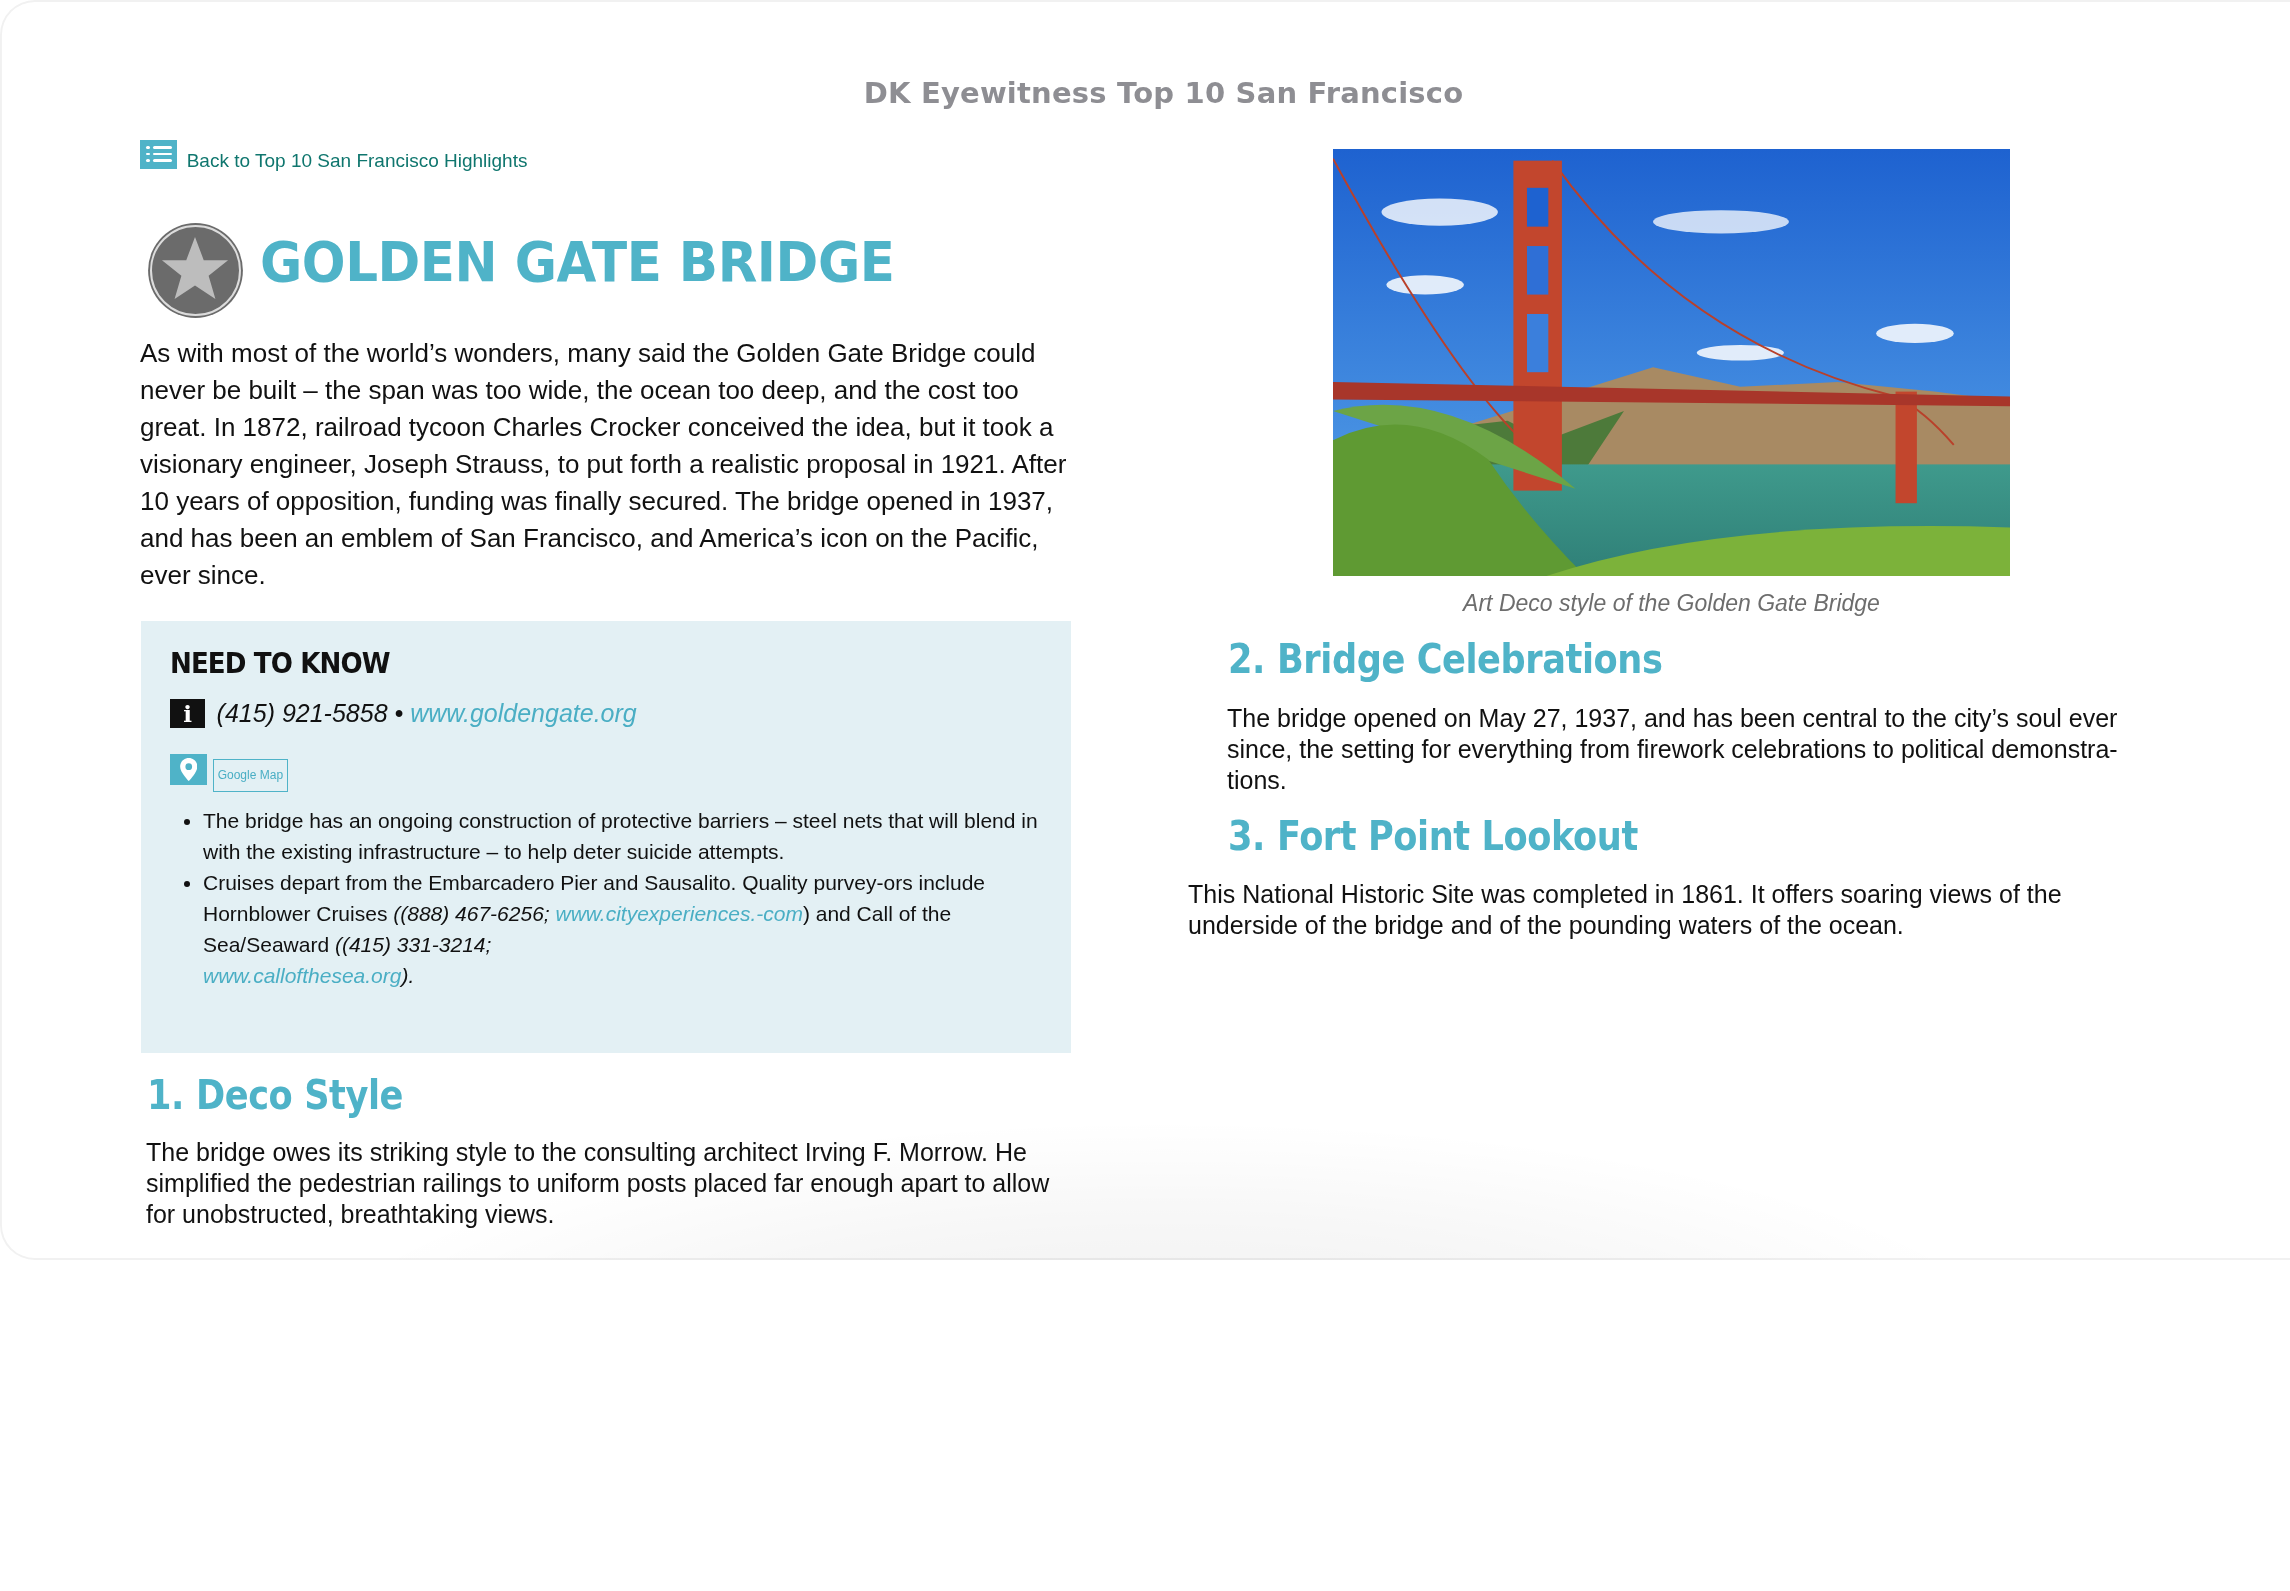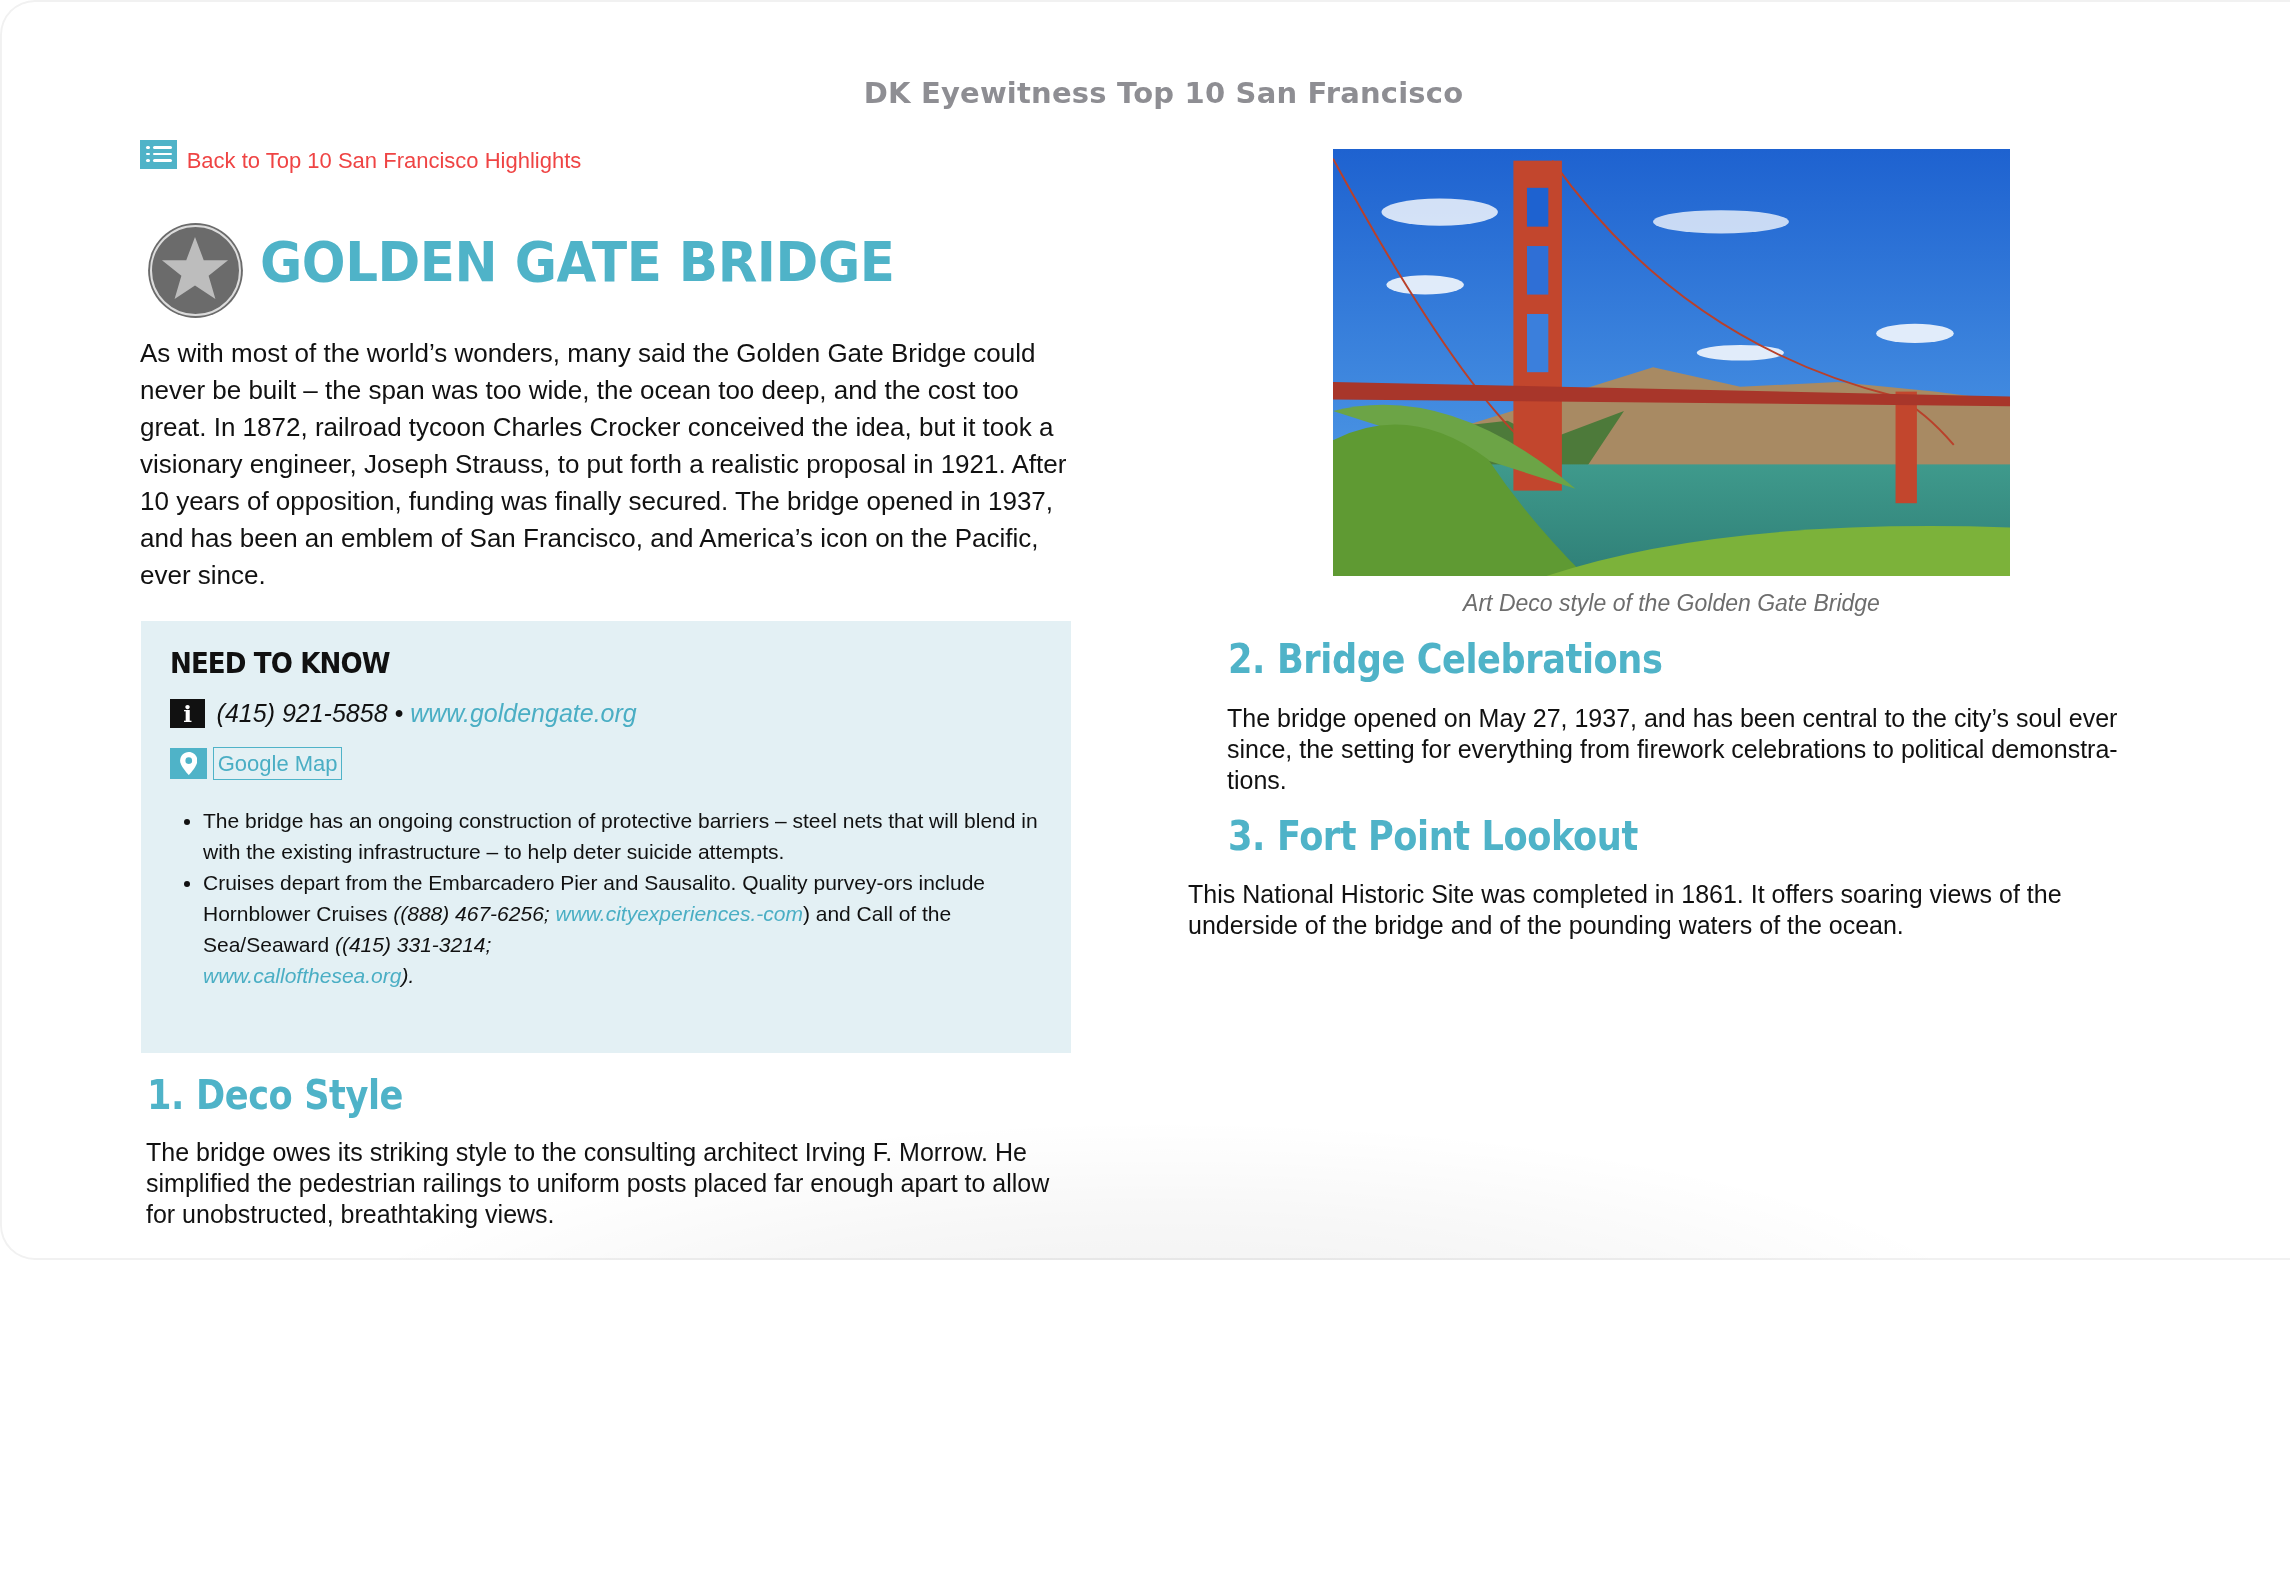--- a/index.html
+++ b/index.html
@@ -9,38 +9,38 @@
           border-radius:35px; box-shadow: inset 0 0 0 1.9px #f1f1f1; overflow:hidden;padding-left:37px; }
   .bottom-shade { position:absolute; left:291px; right:291px; bottom:-116px; height:252px;
           background: radial-gradient(ellipse at 50% 100%, rgba(0,0,0,0.07) 0%, rgba(0,0,0,0.03) 45%, rgba(0,0,0,0) 72%); }
   .book-title { position:absolute; left:0; right:0; top:76px; text-align:center; font-size:29px;
           font-weight:bold; color:#8e8e93; font-family:"DejaVu Sans", sans-serif; letter-spacing:0.2px; }
   .back-link { position:absolute; left:140px; top:140px; display:flex; align-items:flex-end; gap:9.7px; }
   .list-icon { width:37px; height:29px; background:#4fb3c8; position:relative; }
   .list-icon i { position:absolute; left:5.8px; height:2.9px; background:#fff; border-radius:1.9px; }
   .list-icon i.d { width:3.9px; }
   .list-icon i.l { left:12.6px; width:19.4px; }
-  .back-text { font-size:22px; color:#ef4444; line-height:19.4px; margin-bottom:-1.9px; }
+  .back-text { font-size:19px; color:#0f766e; line-height:19.4px; margin-bottom:-1.9px; }
   .star-badge { position:absolute; left:150px; top:225px; width:91px; height:91px; border-radius:50%;
           background:#6b6b6b; border:2.9px solid #dcdcdc; box-shadow:0 0 0 1.9px #6b6b6b; box-sizing:border-box; }
   .star-badge svg { position:absolute; left:7.8px; top:5.8px; }
   .main-heading { position:absolute; left:260px; top:229px; font-size:56px; font-weight:bold; color:#4fb3c8;
           font-family:"DejaVu Sans", sans-serif; letter-spacing:-0.5px; transform:scaleX(0.92); transform-origin:left; }
   .intro { position:absolute; left:140px; top:335px; width:941px; font-size:26px; line-height:37px; color:#111; }
   .ntk { position:absolute; left:141px; top:621px; width:930px; height:432px; background:#e3f0f4; }
   .ntk-title { position:absolute; left:29px; top:25px; font-size:29px; font-weight:bold; color:#111;
           font-family:"DejaVu Sans", sans-serif; letter-spacing:-1px; transform:scaleX(0.9); transform-origin:left; }
   .ntk-contact { position:absolute; left:29px; top:78px; display:flex; align-items:center; gap:11.6px; font-size:25px; font-style:italic; }
   .info-icon { width:35px; height:29px; background:#111; color:#fff; font-family:"DejaVu Serif", serif;
           font-weight:bold; font-size:23px; line-height:29px; text-align:center; font-style:normal; }
   .link { color:#4aaec4; }
   .ntk-map { position:absolute; left:29px; top:126px; display:flex; align-items:center; gap:5.8px; }
   .pin-icon { width:37px; height:31px; background:#4fb3c8; position:relative; }
   .pin-icon svg { position:absolute; left:9.7px; top:3.9px; }
-  .map-btn { border:1.9px solid #4fb3c8; color:#4aaec4; font-size:22px; padding:3.9px 3.9px; line-height:23px; background:transparent; }
+  .map-btn { border:1.9px solid #4fb3c8; color:#4aaec4; font-size:12px; padding:3.9px 3.9px; line-height:23px; background:transparent;margin-top:12px; }
   .ntk-list { position:absolute; left:29px; top:184px; width:873px; margin:0; padding:0 0 0 33px; font-size:21px; line-height:31px; color:#111; }
   .ntk-list li { margin:0; padding-left:0; }
   .ntk-list em { font-style:italic; }
   .section-h { position:absolute; font-size:40px; font-weight:bold; color:#4fb3c8; font-family:"DejaVu Sans", sans-serif;
           letter-spacing:-0.5px; transform:scaleX(0.88); transform-origin:left; white-space:nowrap; }
   .section-h .num { margin-right:13.6px; }
   .section-p { position:absolute; font-size:25px; line-height:31px; color:#111; }
   .photo { position:absolute; left:1333px; top:149px; width:677px; height:427px; overflow:hidden; }
   .caption { position:absolute; left:1333px; width:677px; top:590px; text-align:center; font-size:23px; font-style:italic; color:#6d6d6d; }
   .page-num { position:absolute; left:0; right:0; top:1509px; text-align:center; font-size:29px; color:#8e8e93; font-family:"DejaVu Sans", sans-serif; }

